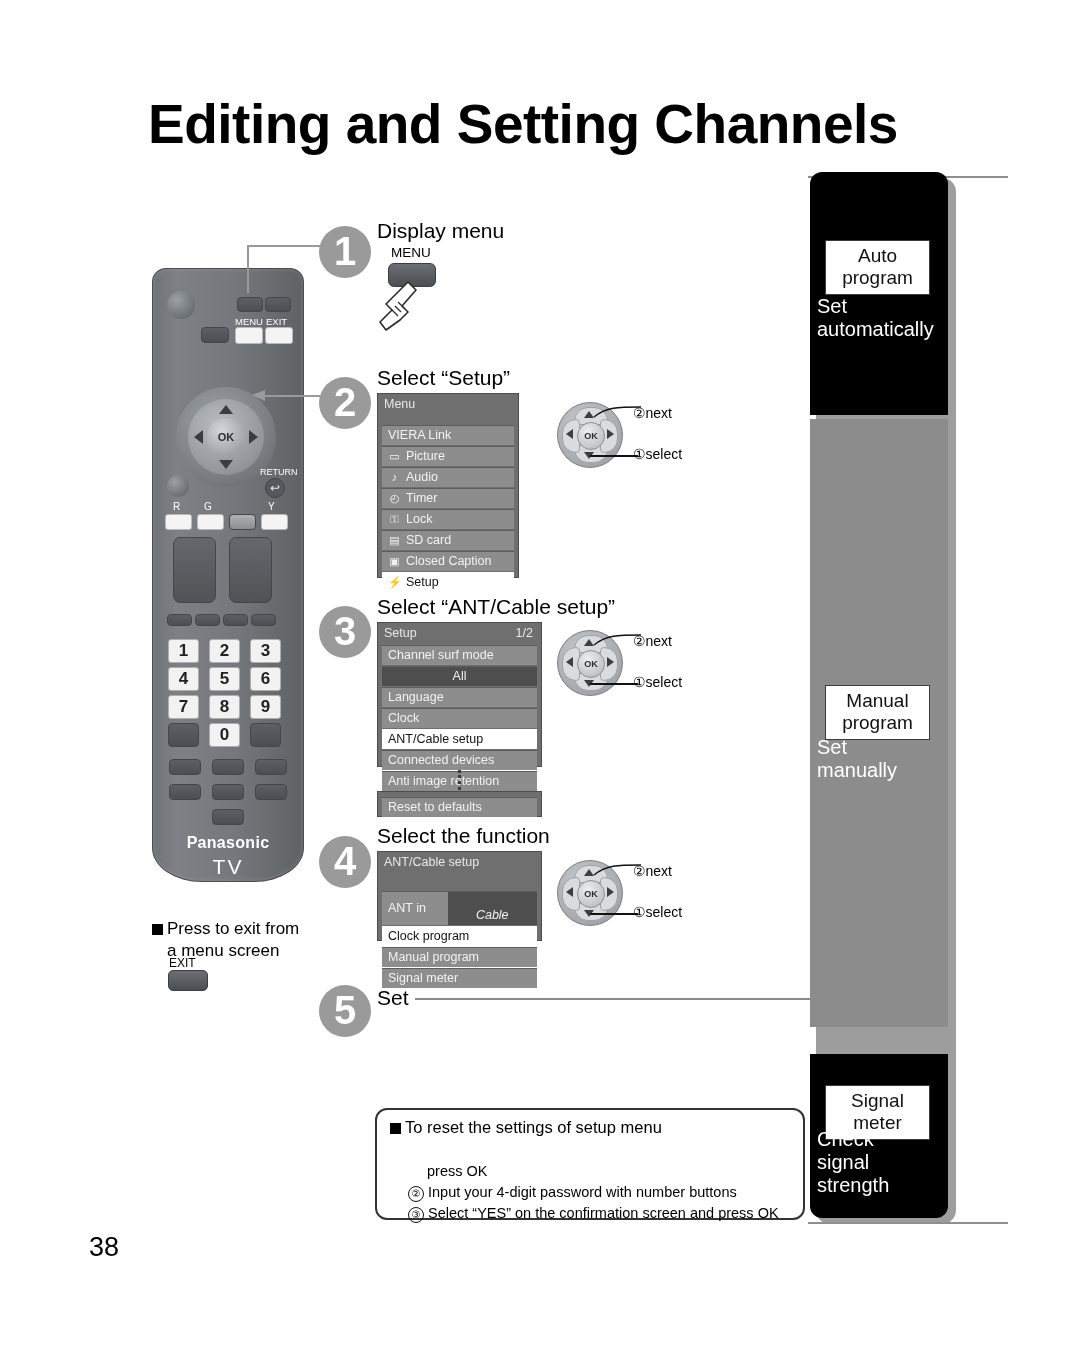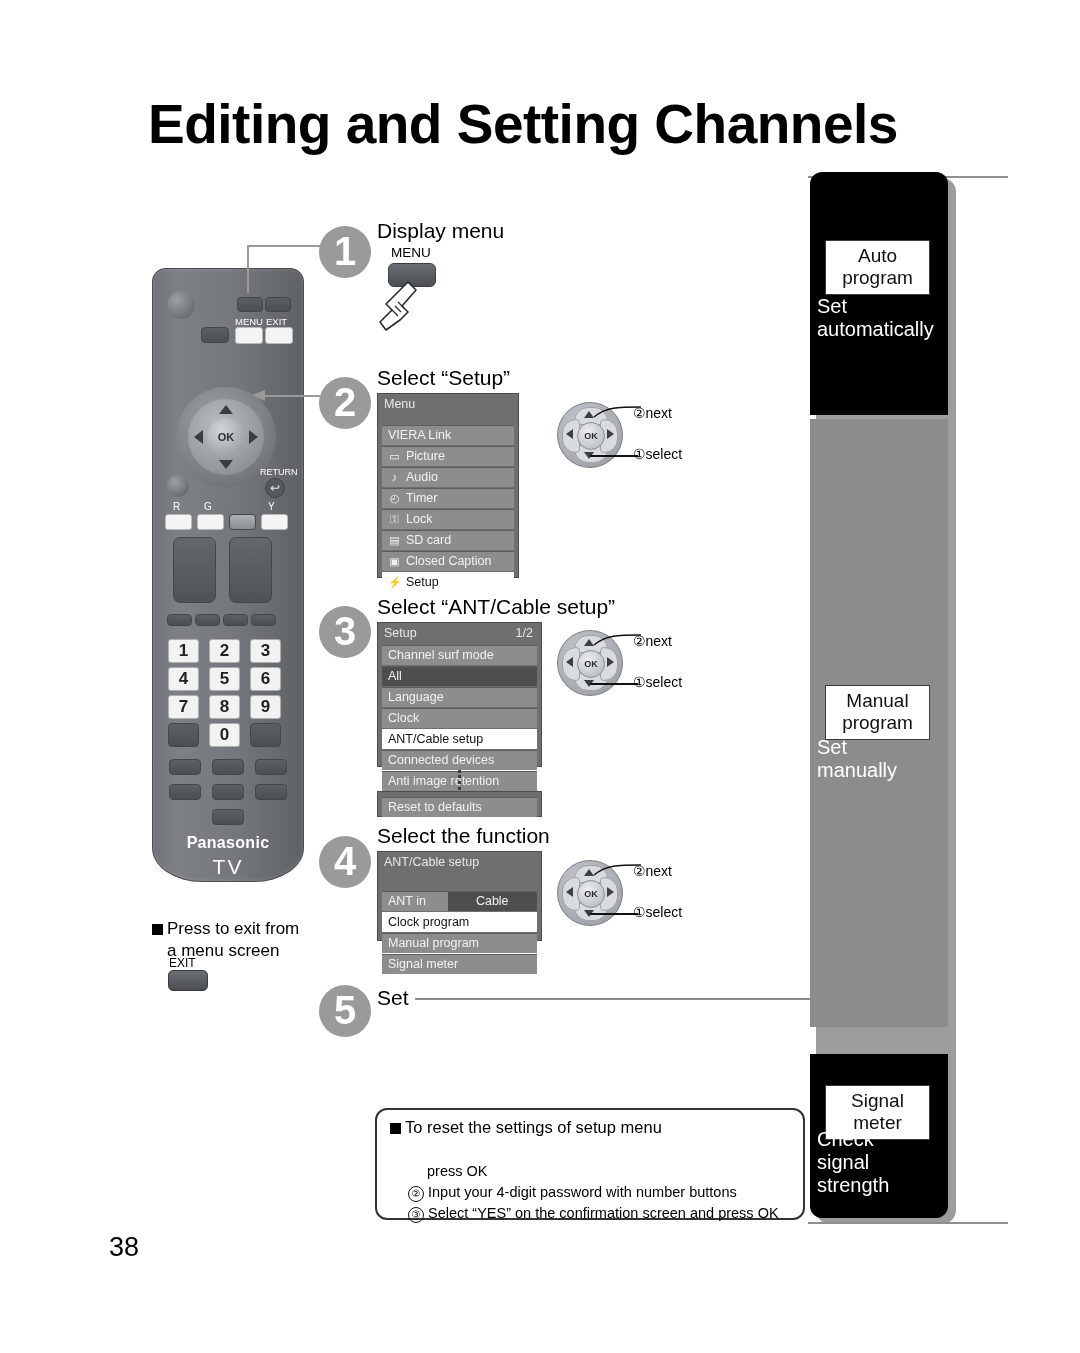--- a/index.html
+++ b/index.html
@@ -40,21 +40,20 @@
     font-size: 16.5px;
     line-height: 23px;
   }
 
   
   .page-number {
     position: absolute;
     left: 89px;
     top: 1232px;
     font-size: 27px;
-    margin-left: 20px;
   }
 
   
   .step-circle {
     position: absolute;
     width: 52px;
     height: 52px;
     border-radius: 50%;
     background: #9a9a9a;
     color: #ffffff;
@@ -270,35 +269,37 @@
     gap: 5px;
   }
   .osd-row.sel {
     background: #ffffff;
     color: #111111;
     border-top: 1px solid #ffffff;
   }
   .osd-row.dark {
     background: #4e4e4e;
     color: #f0f0f0;
+    justify-content: center;
   }
   .osd-row.split {
     padding: 0;
     gap: 0;
     margin-top: 18px;
   }
   .osd-row.split .left {
     flex: 1 1 auto;
     padding: 2px 6px 3px 6px;
   }
   .osd-row.split .right {
     width: 50%;
     background: #4e4e4e;
     text-align: center;
-    padding: 2px 6px 3px 6px;
+    padding: 16px 6px 3px 6px;
+    font-style: italic;
   }
   .osd-caret {
     color: #dddddd;
     font-size: 9px;
     text-align: center;
     padding: 0 0 3px 0;
   }
   .osd-spacer {
     height: 9px;
   }

